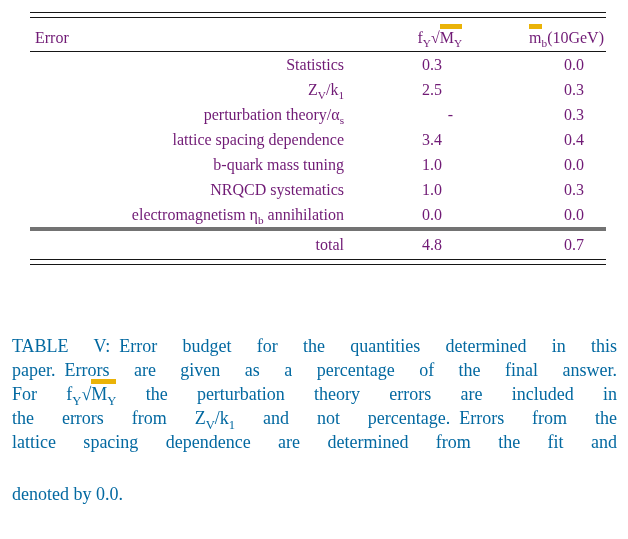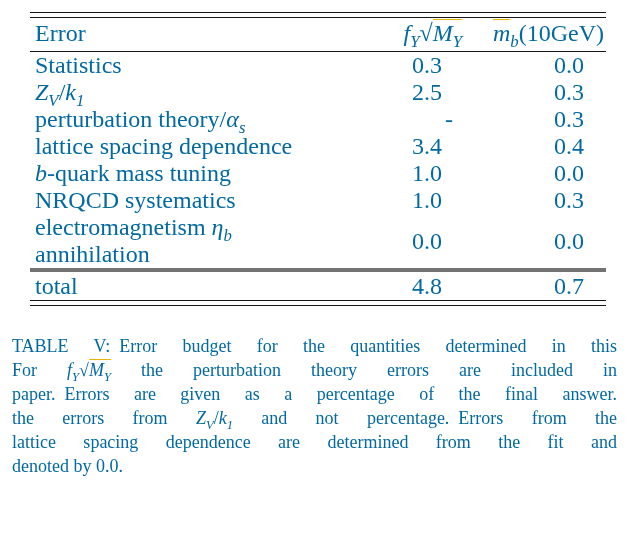--- a/index.html
+++ b/index.html
@@ -23,64 +23,65 @@
     width: 576px;
   }
   .rule {
     height: 1px;
     background: #161616;
   }
   .gap4 { margin-top: 4px; }
   table {
     width: 100%;
     border-collapse: collapse;
-    font-size: 24px;
-    color: #0369a1;
+    font-size: 16px;
+    color: #701a75;
   }
   col.c-label { width: 314px; }
   col.c-f     { width: 120px; }
   col.c-m     { width: 142px; }
   thead th {
     font-weight: normal;
     border-bottom: 1px solid #161616;
     height: 29px;
     vertical-align: bottom;
     padding: 0 0 4px 0;
   }
   th.lbl { text-align: left; padding-left: 5px; }
   th.num { text-align: right; padding-right: 2px; }
   tbody td { height: 25px; padding: 0; vertical-align: middle; }
-  td.lbl { text-align: left; padding-left: 5px; }
+  td.lbl { text-align: right; padding-left: 5px; }
   td.num { text-align: right; padding-right: 22px; }
   td.num.dashcell { padding-right: 11px; }
   tr.total td {
     border-top: 4px solid #737373;
     height: 28px;
   }
   sub {
     font-size: 70%;
     line-height: 0;
   }
-  .it { font-style: italic; }
-  .ov { border-top: 1px solid #eab308; }
+  .it { }
+  .ov { border-top: 5px solid #eab308; }
   .caption {
     position: absolute;
     left: 12px;
     top: 334px;
     width: 605px;
     font-size: 18px;
     line-height: 24px;
     color: #0369a1;
   }
   .cline {
     text-align: justify;
     text-align-last: justify;
   }
   .cline.last {
     text-align-last: left;
+    margin-top: 28px;
   }
 </style>
 </head>
 <body>
 
 <div class="page">
 
   <div class="tablewrap">
     <div class="rule"></div>
     <div class="rule gap4"></div>
@@ -141,20 +142,20 @@
         </tr>
       </tbody>
     </table>
 
     <div class="rule"></div>
     <div class="rule gap4"></div>
   </div>
 
   <div class="caption">
     <div class="cline"><span>TABLE V: Error budget for the quantities determined in this</span></div>
+    <div class="cline"><span>paper. Errors are given as a percentage of the final answer.</span></div>
     <div class="cline"><span>For </span><span class="it">f<sub>Υ</sub></span><span>√</span><span class="it ov">M<sub>Υ</sub></span><span> the perturbation theory errors are included in</span></div>
-    <div class="cline"><span>paper. Errors are given as a percentage of the final answer.</span></div>
     <div class="cline"><span>the errors from </span><span class="it">Z<sub class="it">V</sub></span><span>/</span><span class="it">k<sub>1</sub></span><span> and not percentage. Errors from the</span></div>
     <div class="cline"><span>lattice spacing dependence are determined from the fit and</span></div>
     <div class="cline last"><span>denoted by 0.0.</span></div>
   </div>
 
 </div>
 
 </body></html>

